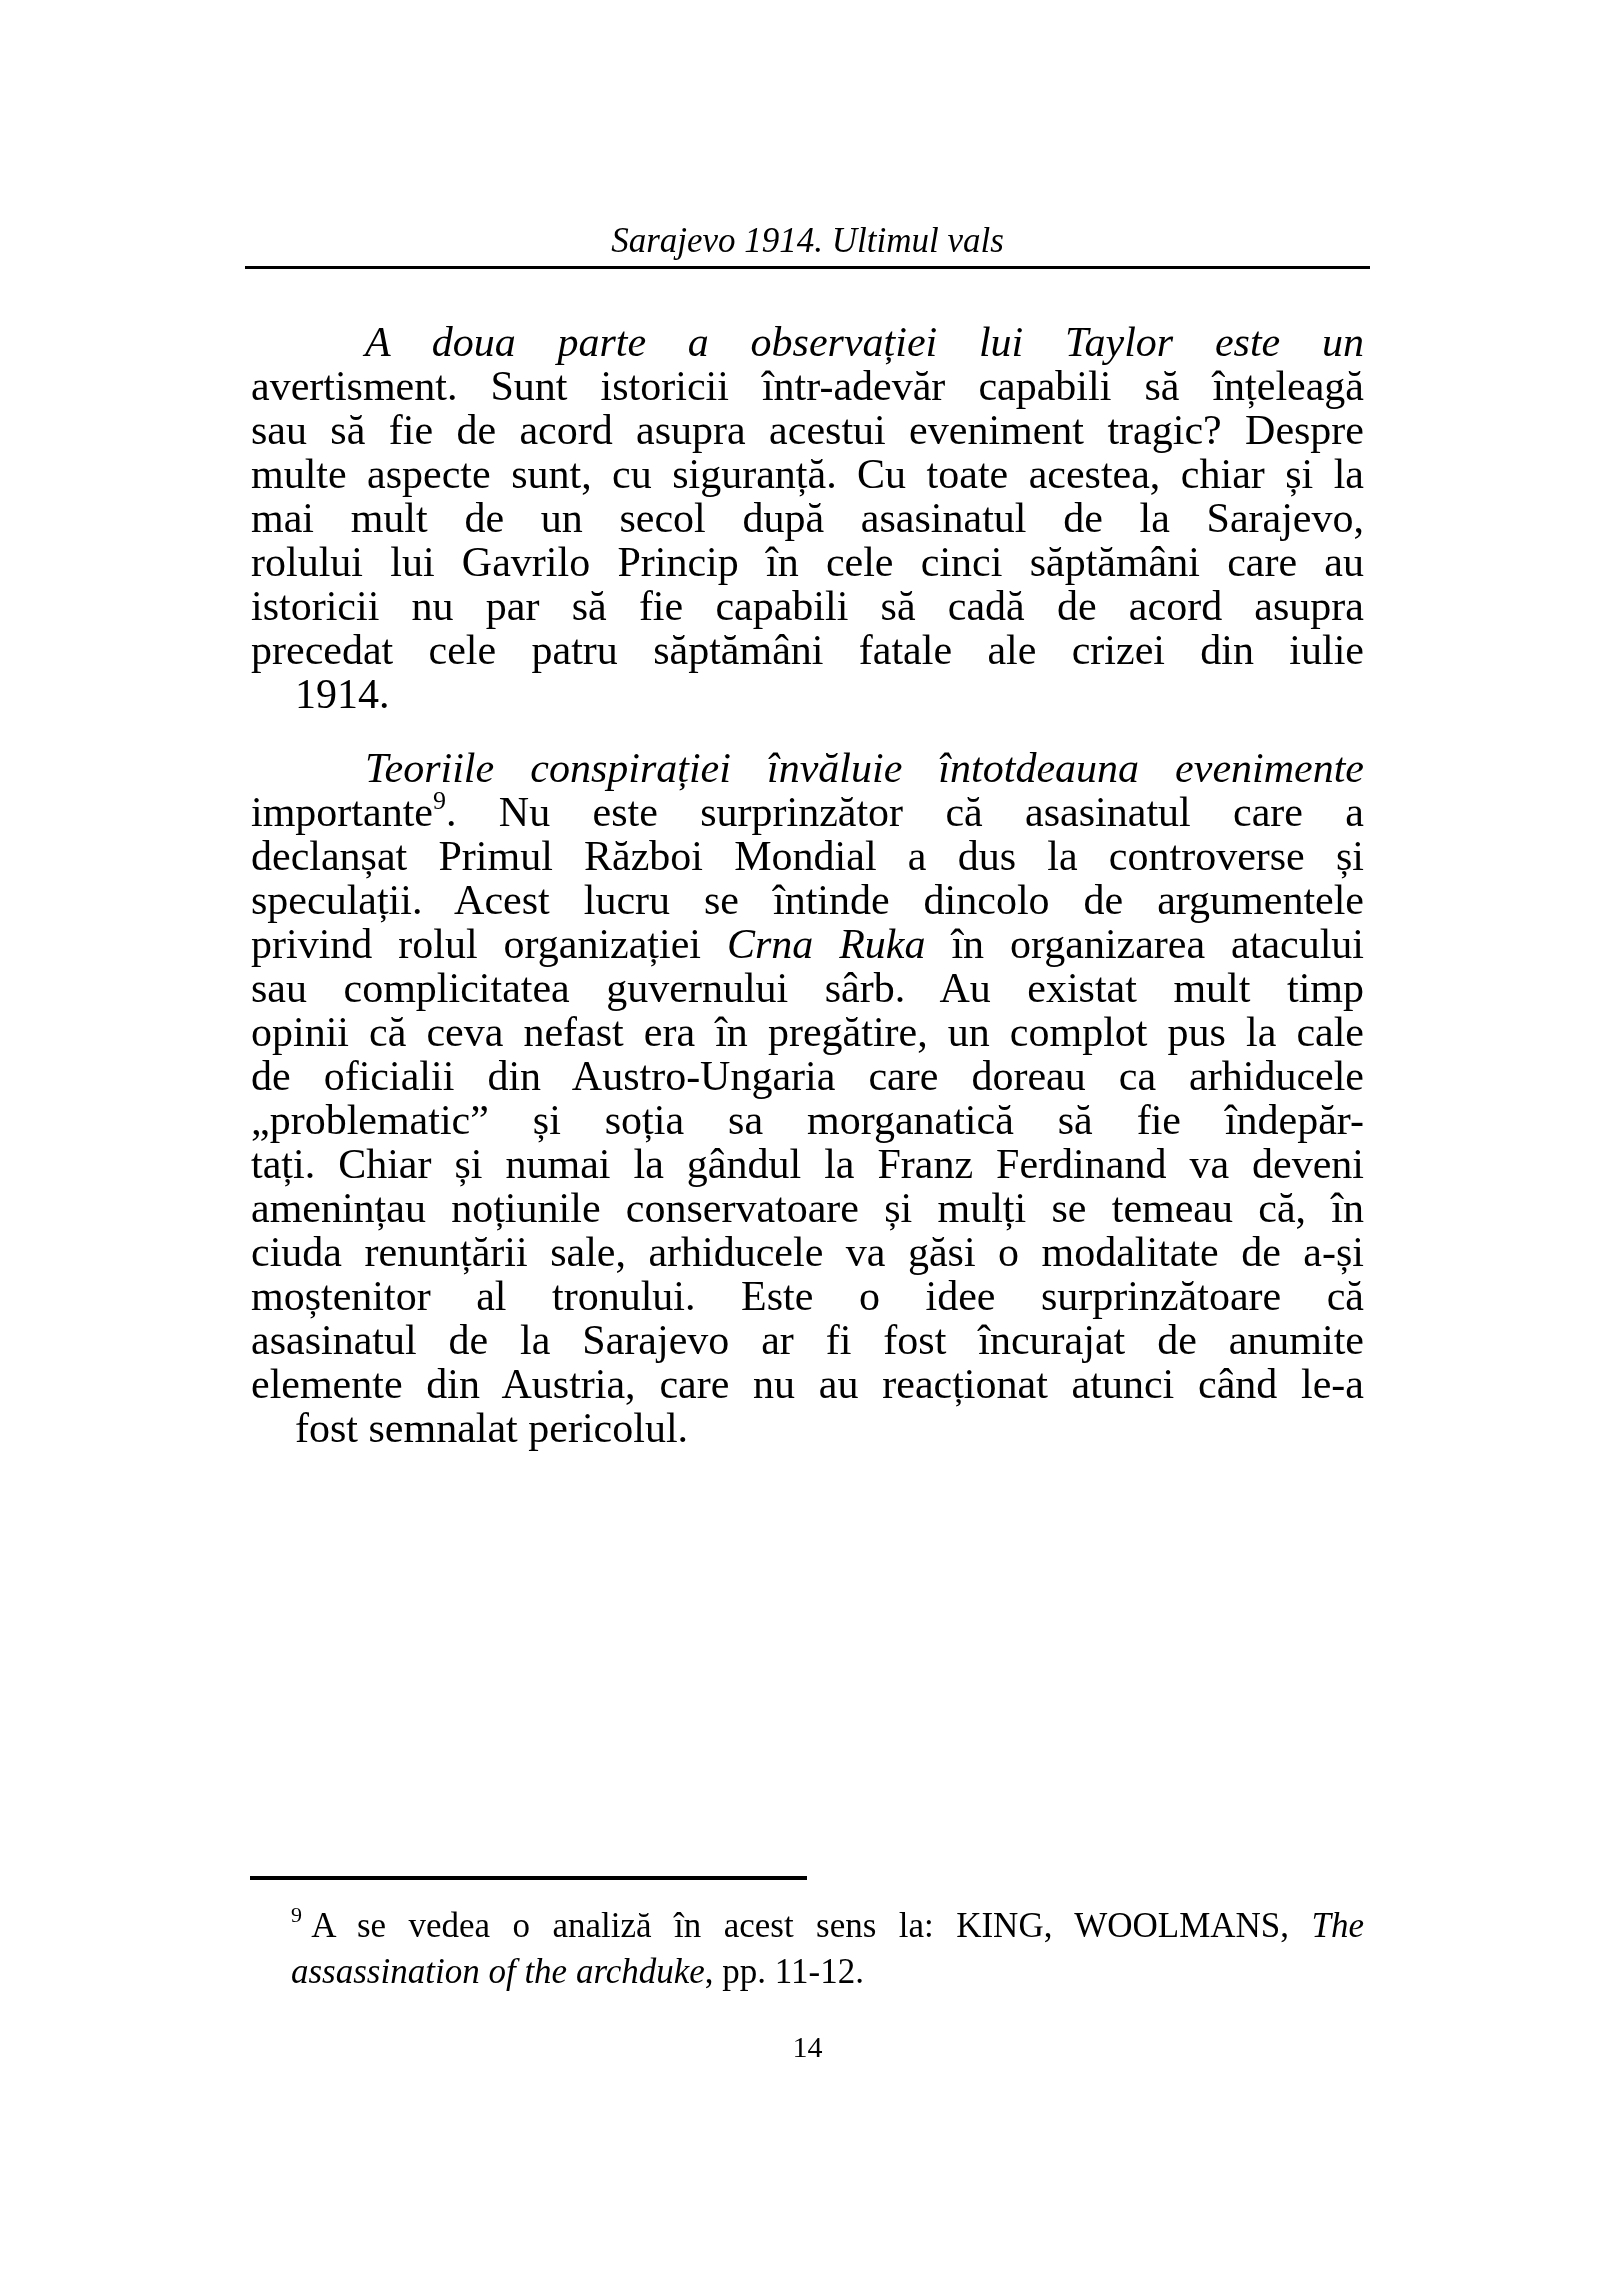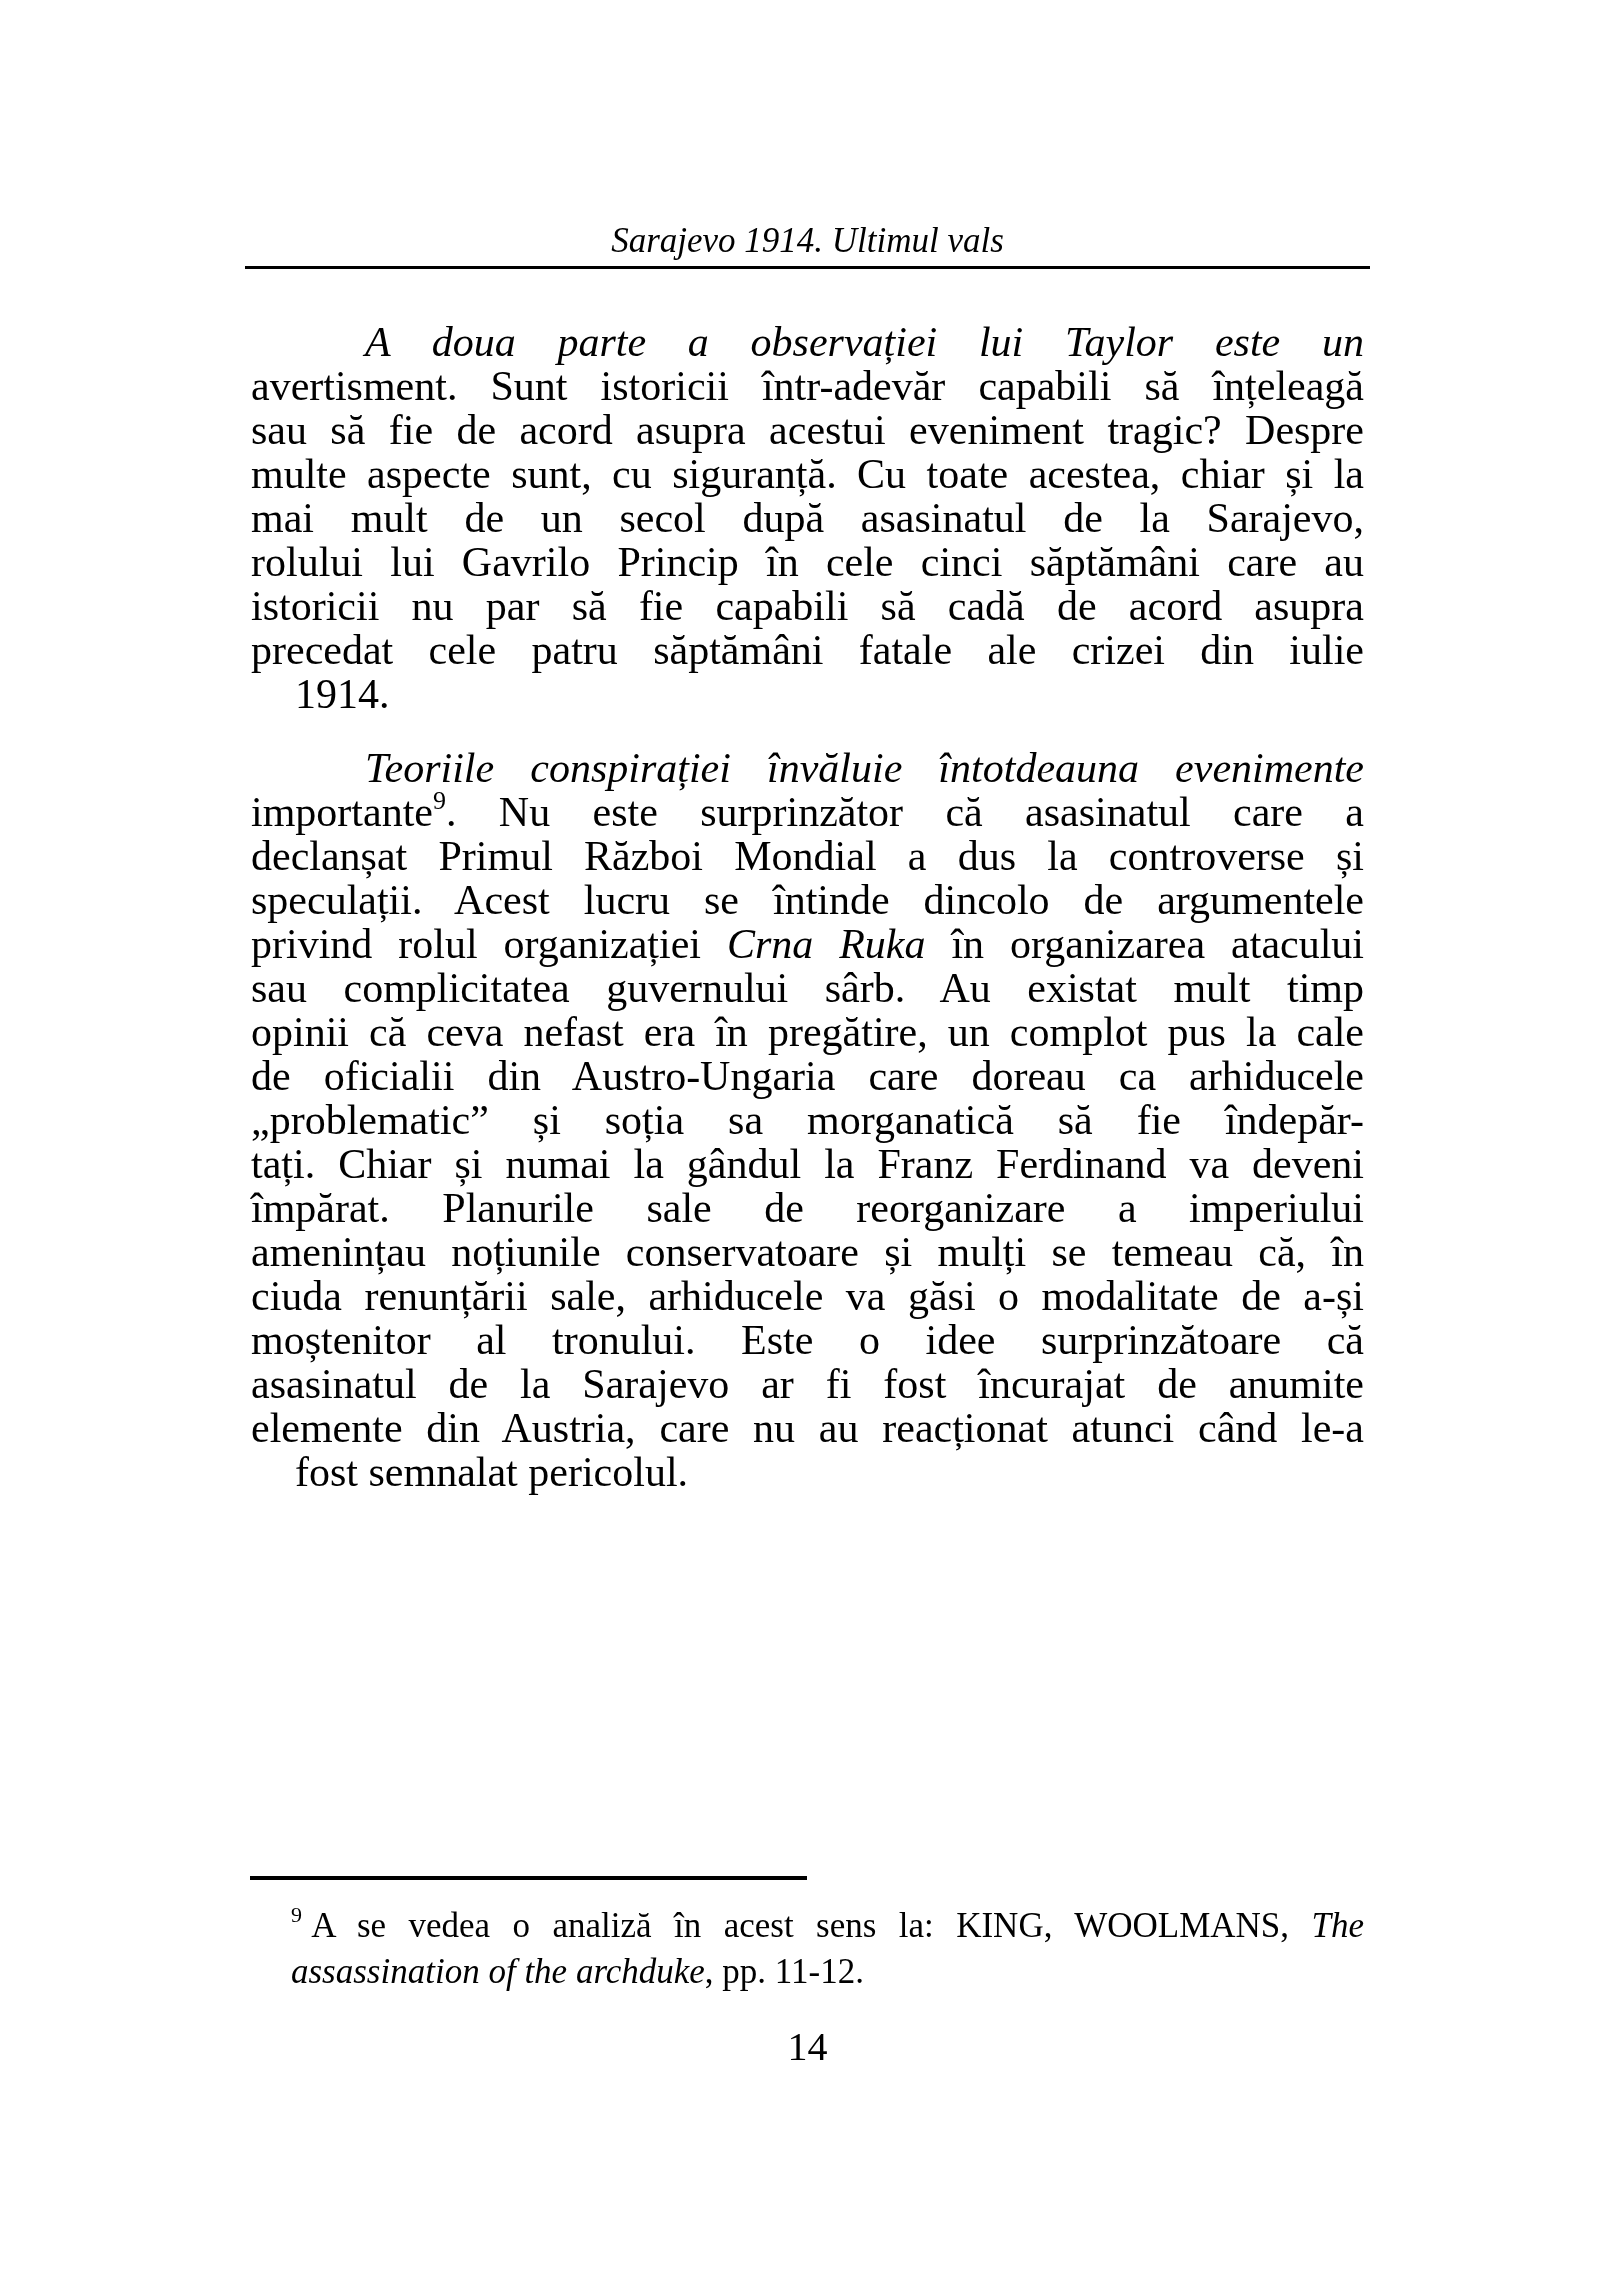--- a/index.html
+++ b/index.html
@@ -96,21 +96,21 @@
       line-height: 0;
       vertical-align: 14.8px;
       margin-right: 9.2px;
     }
     .page-number {
       position: absolute;
       left: 245px;
       width: 1125px;
       top: 2024px;
       text-align: center;
-      font-size: 40px;
+      font-size: 30px;
       line-height: 46px;
     }
   </style>
 </head>
 <body>
 
 <div class="running-head">Sarajevo 1914. Ultimul vals</div>
 <div class="head-rule"></div>
 
 <div class="body-text">
@@ -129,21 +129,20 @@
       <span class="line first">Teoriile conspirației învăluie întotdeauna evenimente</span>
       <span class="line">importante<sup class="fnref">9</sup>. Nu este surprinzător că asasinatul care a</span>
       <span class="line">declanșat Primul Război Mondial a dus la controverse și</span>
       <span class="line">speculații. Acest lucru se întinde dincolo de argumentele</span>
       <span class="line">privind rolul organizației <i>Crna Ruka</i> în organizarea atacului</span>
       <span class="line">sau complicitatea guvernului sârb. Au existat mult timp</span>
       <span class="line">opinii că ceva nefast era în pregătire, un complot pus la cale</span>
       <span class="line">de oficialii din Austro-Ungaria care doreau ca arhiducele</span>
       <span class="line">„problematic” și soția sa morganatică să fie îndepăr-</span>
       <span class="line">tați. Chiar și numai la gândul la Franz Ferdinand va deveni</span>
-      <span class="line">împărat. Planurile sale de reorganizare a imperiului</span>
       <span class="line">amenințau noțiunile conservatoare și mulți se temeau că, în</span>
       <span class="line">ciuda renunțării sale, arhiducele va găsi o modalitate de a-și</span>
       <span class="line">moștenitor al tronului. Este o idee surprinzătoare că</span>
       <span class="line">asasinatul de la Sarajevo ar fi fost încurajat de anumite</span>
       <span class="line">elemente din Austria, care nu au reacționat atunci când le-a</span>
       <span class="line last">fost semnalat pericolul.</span>
     </p>
 </div>
 
 <div class="fn-rule"></div>

